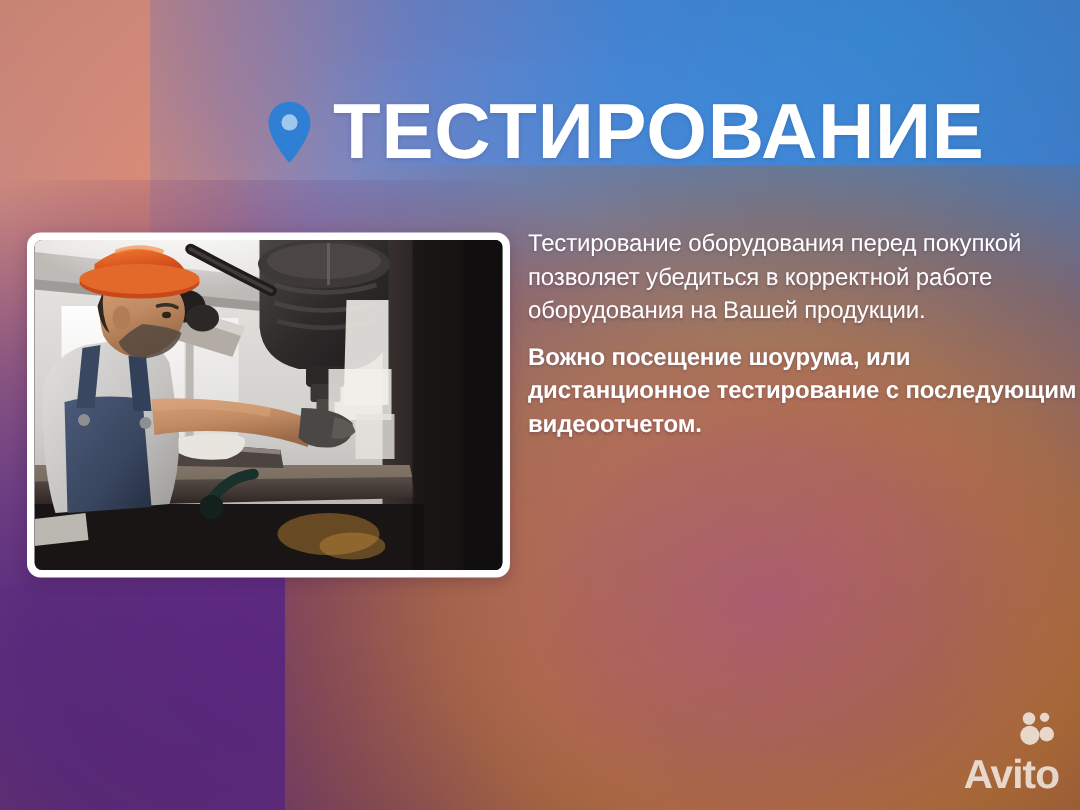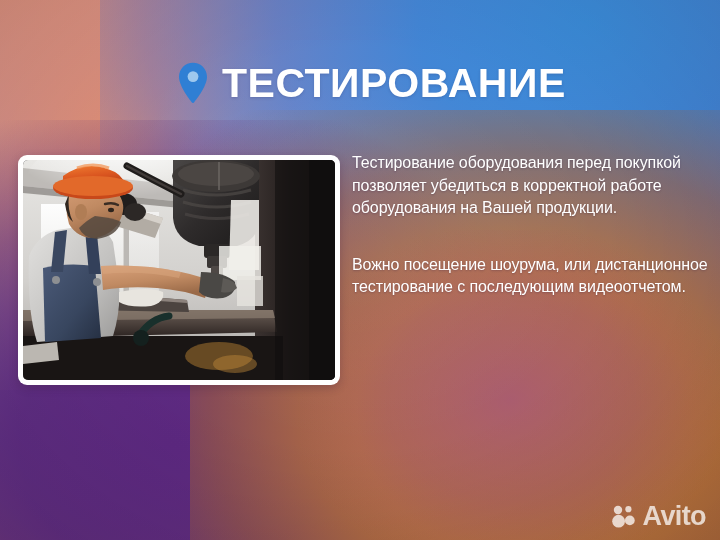--- a/index.html
+++ b/index.html
@@ -104,21 +104,21 @@
   
   .header {
     position:absolute;
     left:178px; top:62px;
     display:flex; align-items:center; gap:14px;
     z-index:6;
   }
   .pin-icon { width:30px; height:42px; display:block; flex:none; }
   .title {
     color:#ffffff;
-    font-size:41px;
+    font-size:52px;
     font-weight:bold;
     letter-spacing:.5px;
     line-height:1;
     white-space:nowrap;
     text-shadow:0 1px 3px rgba(40,40,90,.22);
   }
 
   
   .photo-card {
     position:absolute;
@@ -146,29 +146,30 @@
     z-index:6;
   }
   .copy p {
     color:#ffffff;
     font-size:16px;
     line-height:22.6px;
     font-weight:400;
     letter-spacing:-.1px;
     text-shadow:0 1px 2px rgba(50,30,70,.3);
   }
-  .copy p + p { margin-top:34px; }
+  .copy p + p { margin-top:8px;font-weight:bold; }
 
   
   .avito {
     position:absolute;
     right:14px; bottom:10px;
-    display:flex; align-items:center; gap:5px;
+    display:flex; align-items:flex-end; gap:5px;
     z-index:7;
     opacity:.80;
+    flex-direction:column;
   }
   .avito-mark { width:26px; height:24px; display:block; }
   .avito-word {
     color:rgba(255,255,255,.92);
     font-size:27px;
     font-weight:bold;
     letter-spacing:-.6px;
     line-height:1;
   }
 </style>

